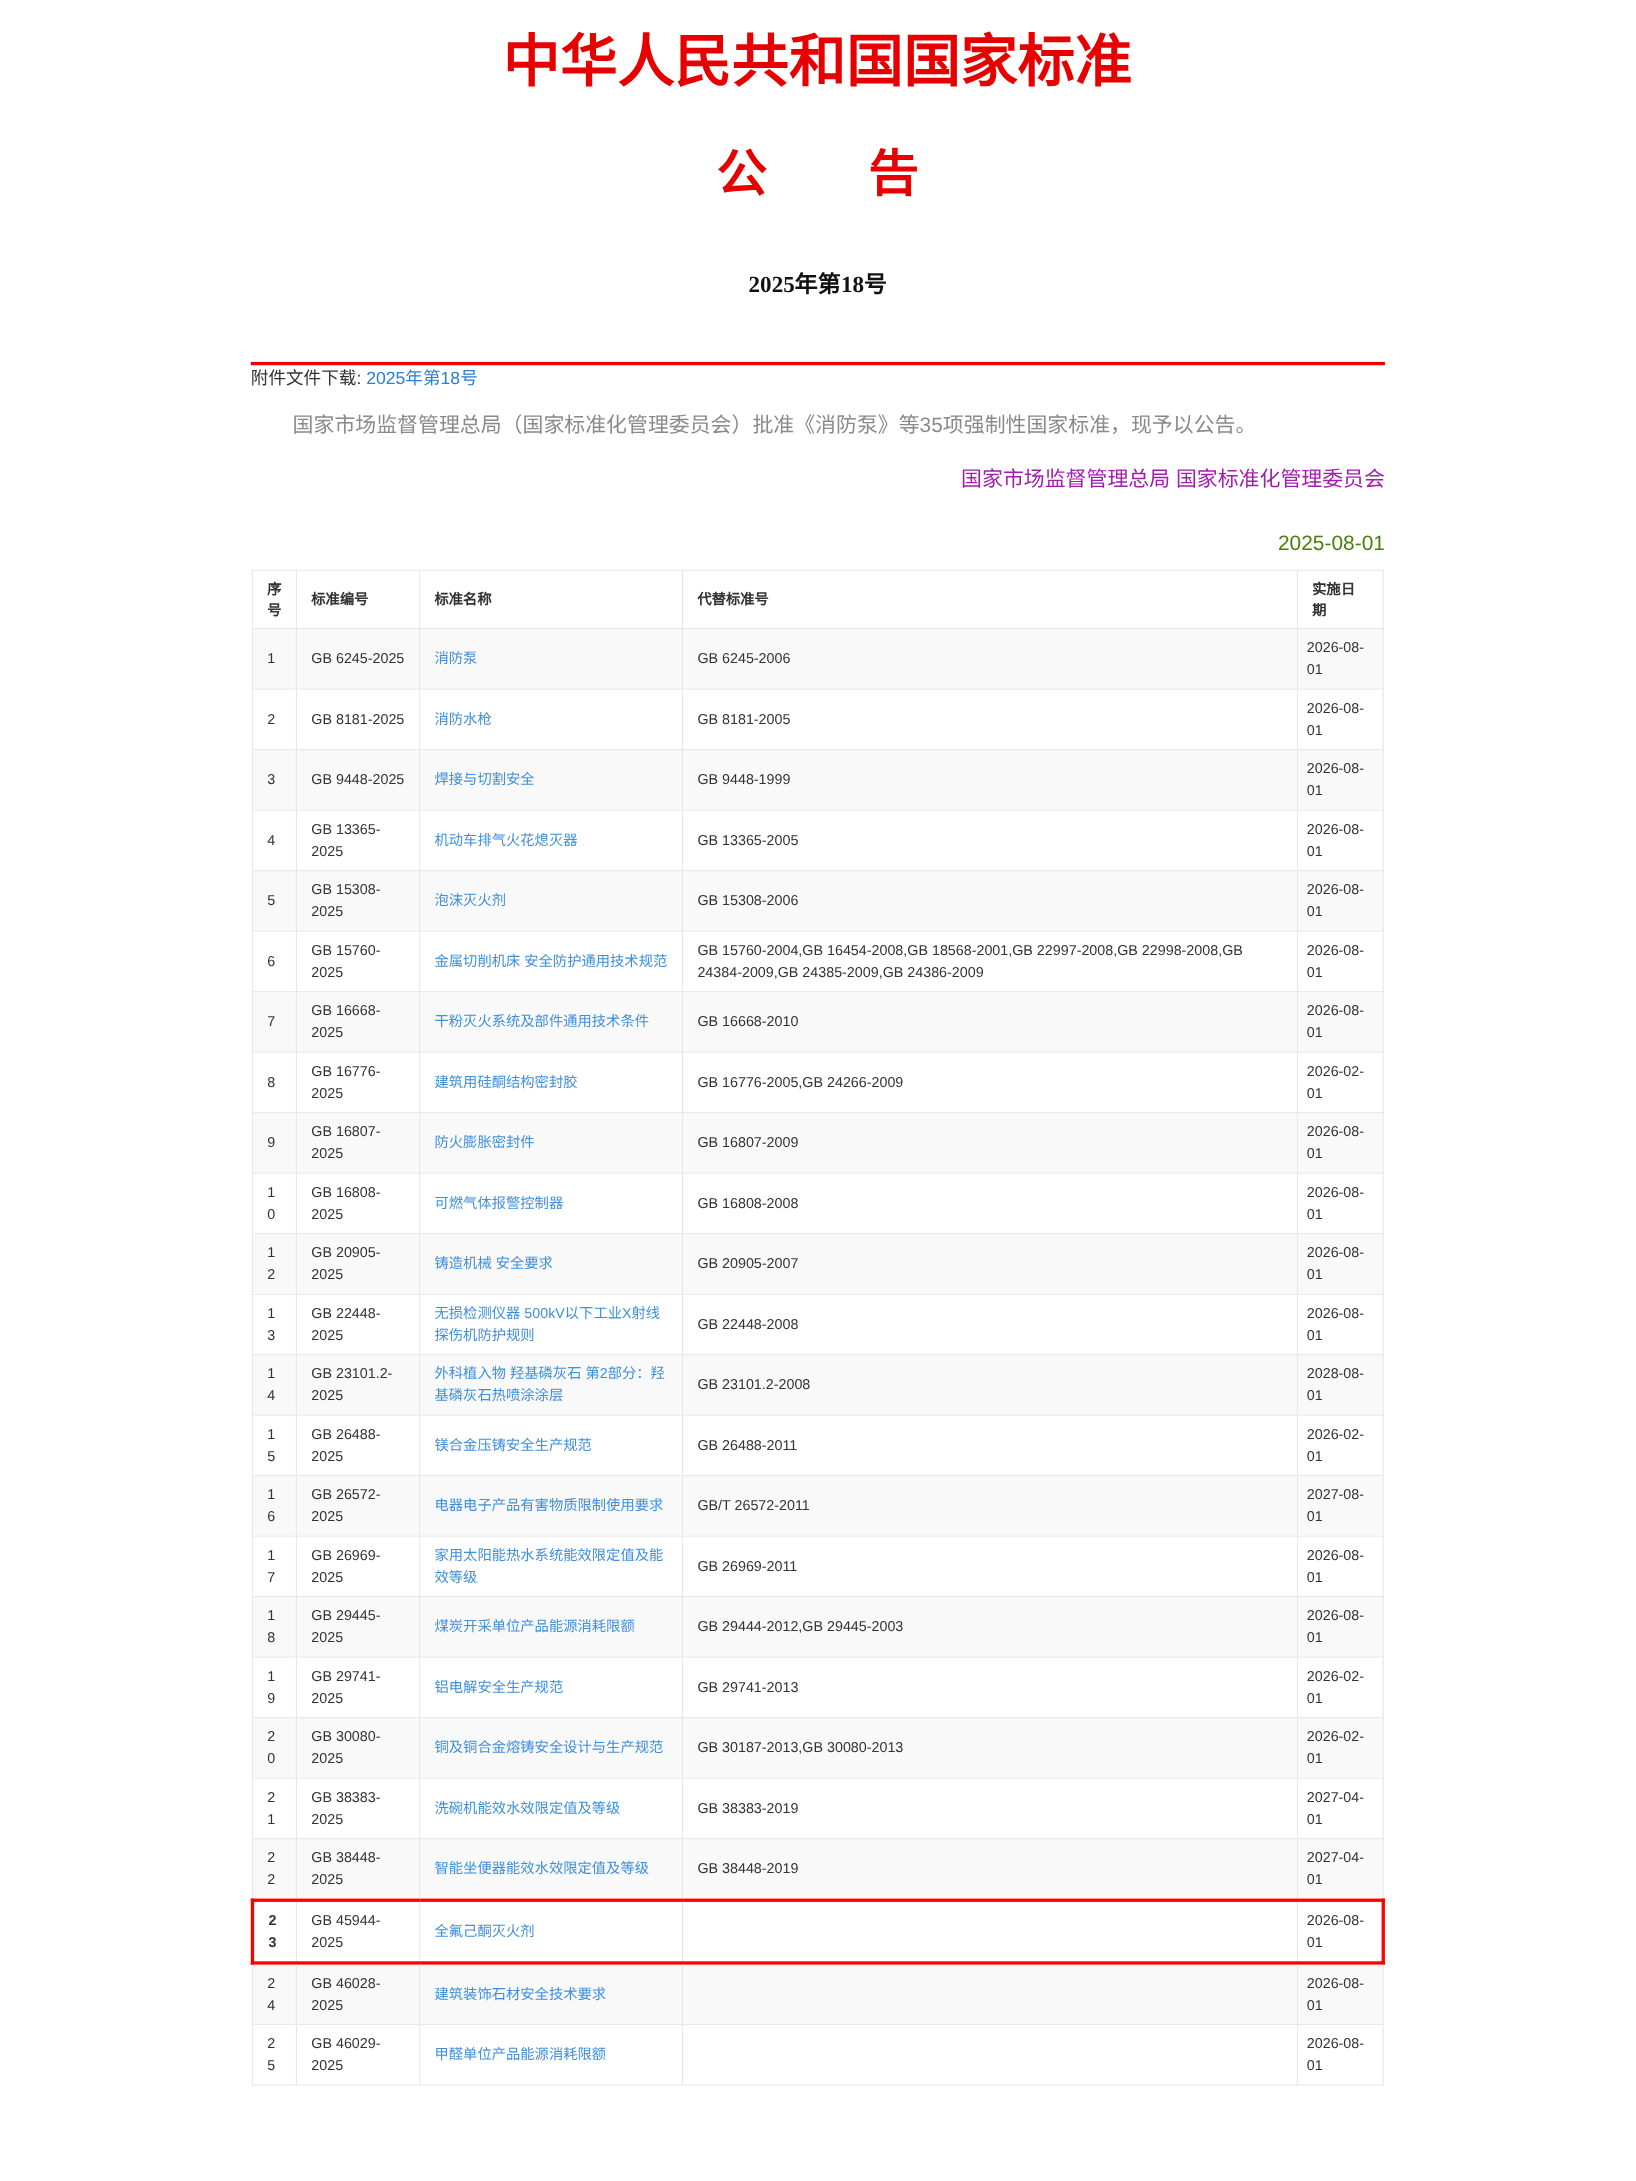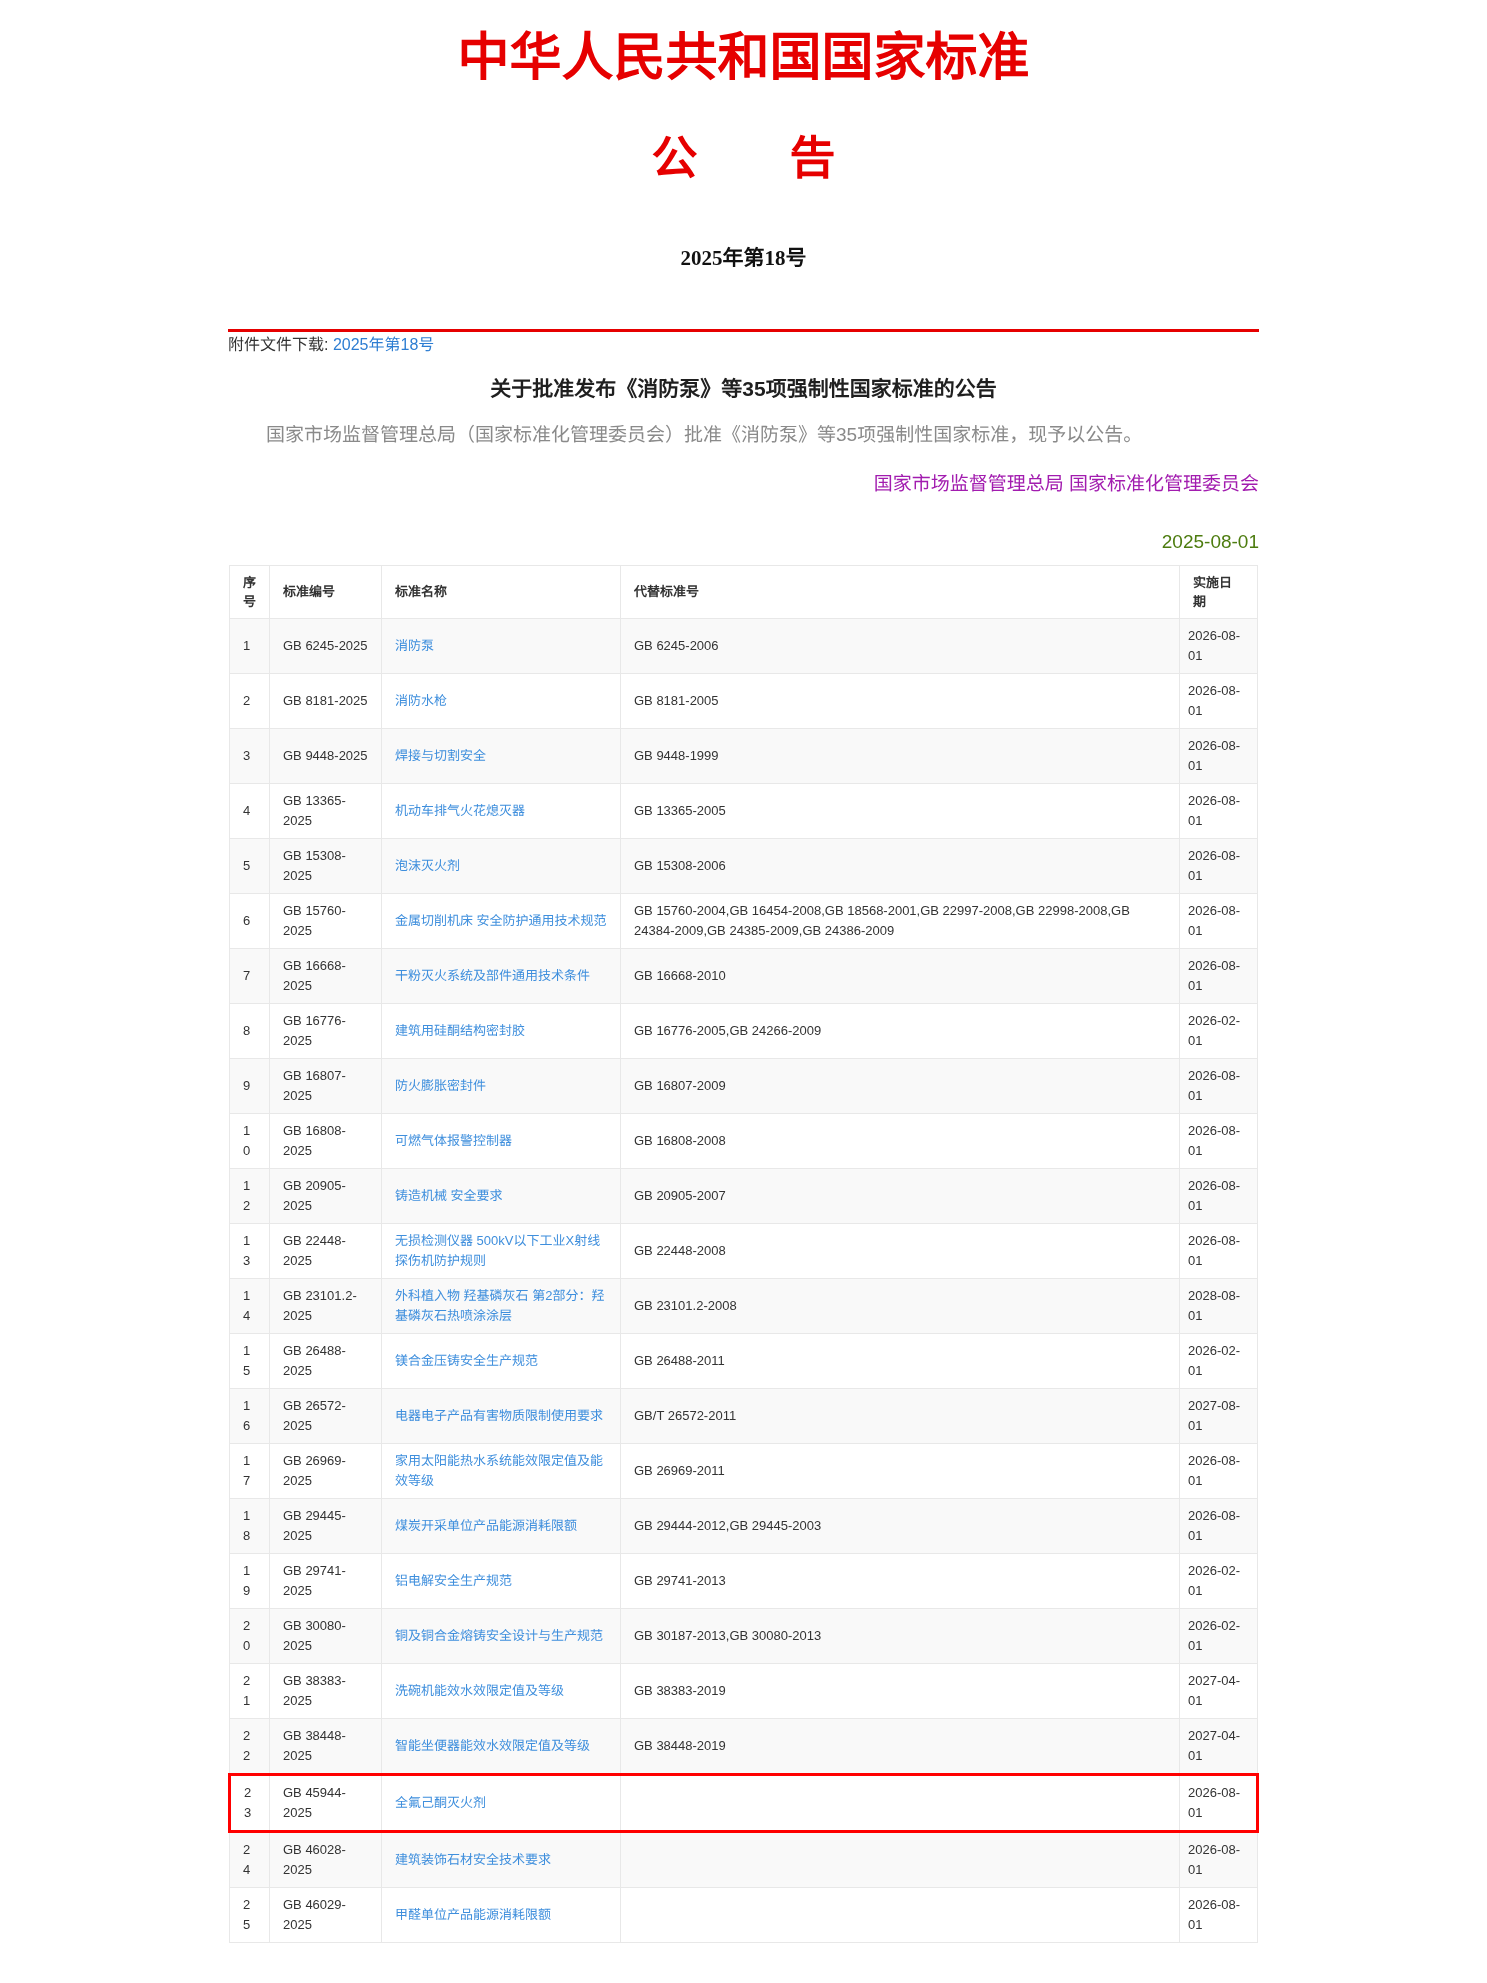--- a/index.html
+++ b/index.html
@@ -115,38 +115,37 @@
   }
   .std-table td.date-cell{padding-left:8px;padding-right:4px;}
   .std-table tbody tr:nth-child(odd) td{background:#f9f9f9;}
   .std-table tbody tr:nth-child(even) td{background:#ffffff;}
   .std-table a.name-link{
     color:#3f8fdd;
     text-decoration:none;
     cursor:pointer;
   }
   tr.hl td{border-top:3px solid #ff0000;border-bottom:3px solid #ff0000;}
-  tr.hl td:first-child{border-left:3px solid #ff0000;}
+  tr.hl td:first-child{border-left:3px solid #ff0000;font-weight:bold;}
   tr.hl td:last-child{border-right:3px solid #ff0000;}
 </style>
 </head>
 <body>
 
 <div class="content">
 
   <h1 class="main-title">中华人民共和国国家标准</h1>
   <h2 class="sub-title">公　　告</h2>
   <div class="issue-no">2025年第18号</div>
 
   <div class="attachment">
     <span>附件文件下载:</span>
     <a href="#">2025年第18号</a>
   </div>
 
-  <div class="announce-title">关于批准发布《消防泵》等35项强制性国家标准的公告</div>
   <div class="announce-body">国家市场监督管理总局（国家标准化管理委员会）批准《消防泵》等35项强制性国家标准，现予以公告。</div>
   <div class="issuer">国家市场监督管理总局 国家标准化管理委员会</div>
   <div class="issue-date">2025-08-01</div>
 
   <table class="std-table">
     <colgroup>
       <col class="c-no">
         <col class="c-code">
         <col class="c-name">
         <col class="c-rep">

